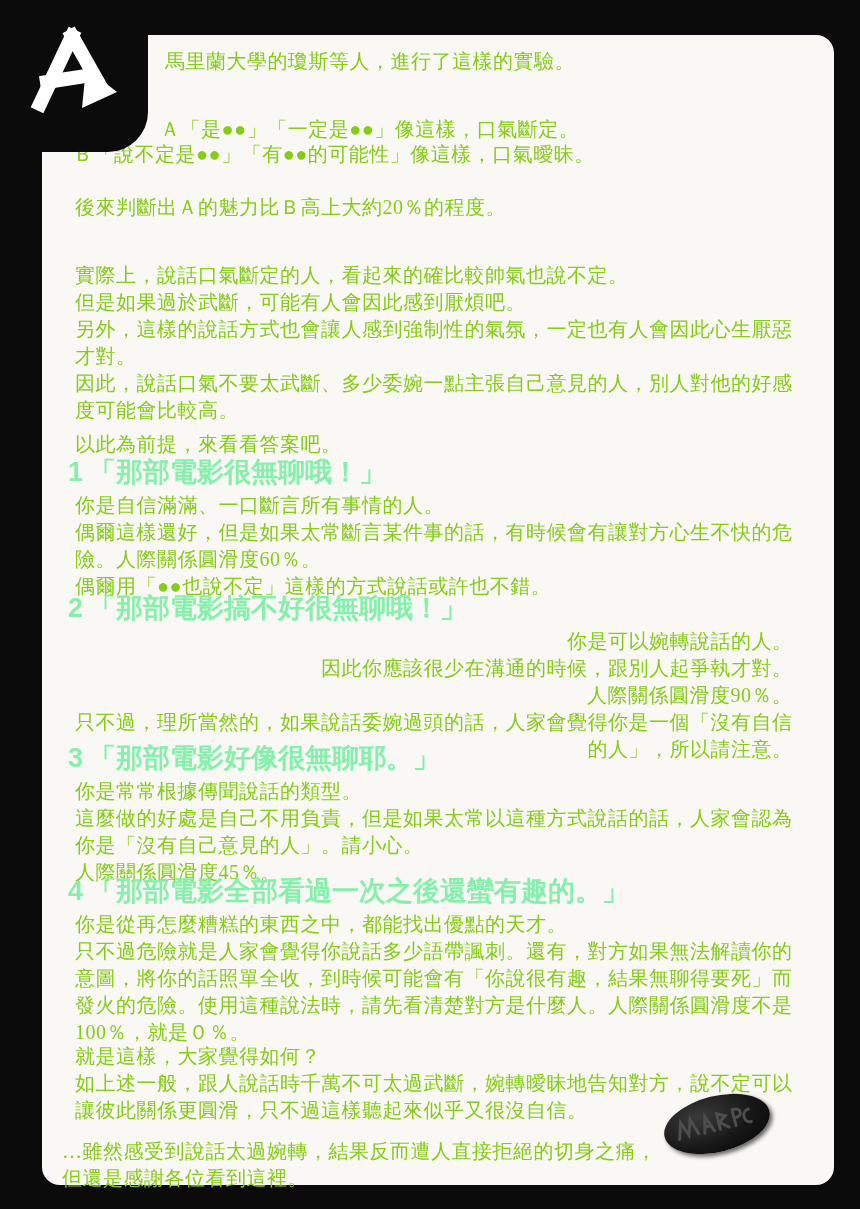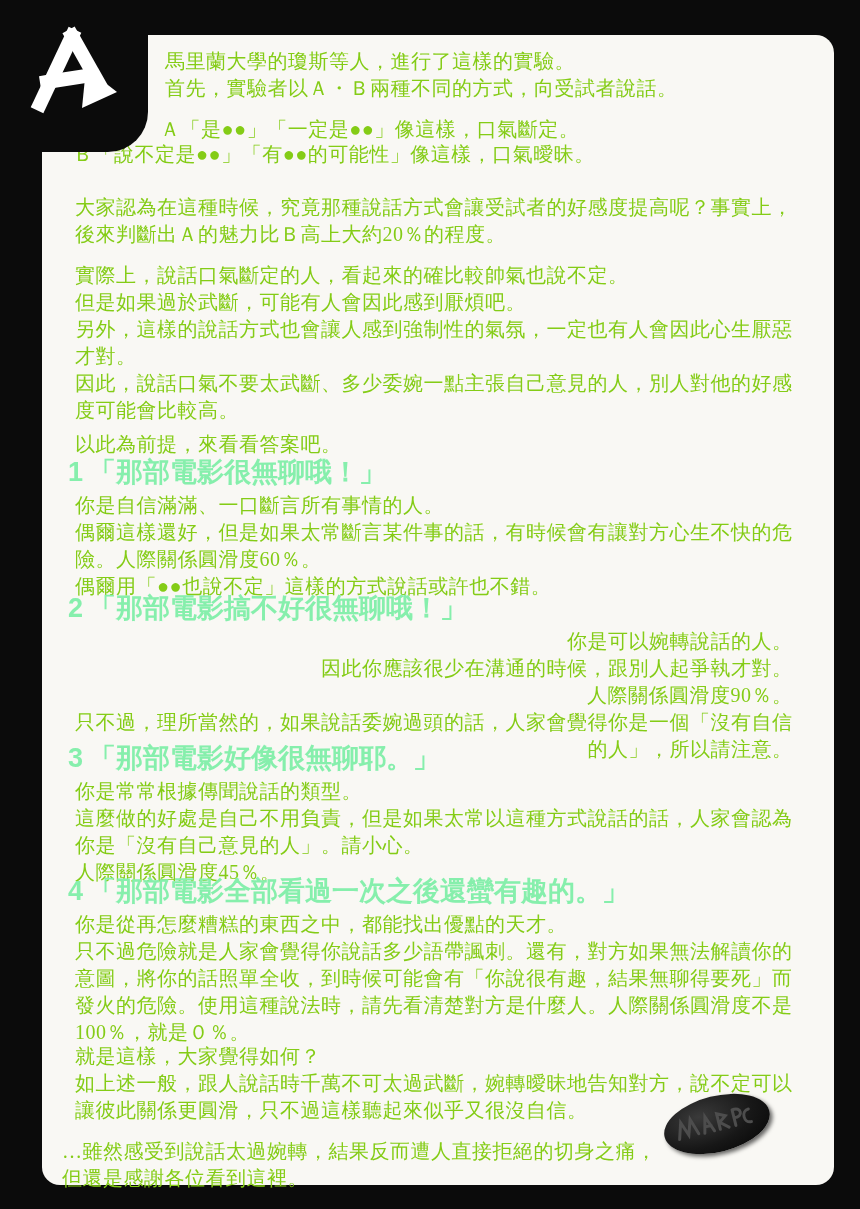--- a/index.html
+++ b/index.html
@@ -57,32 +57,30 @@
         <path d="M20 86 L52 18"></path>
         <path d="M52 18 L78 64"></path>
         <path d="M27 64 L66 58"></path>
       </g>
       <polygon points="66,50 97,74 62,90" fill="#ffffff"></polygon>
     </svg>
   </div>
 
   <div class="block" style="left:165px;top:48px;">
     <div class="t">馬里蘭大學的瓊斯等人，進行了這樣的實驗。</div>
-    <div class="t">首先，實驗者以Ａ・Ｂ兩種不同的方式，向受試者說話。</div>
   </div>
 
   <div class="block" style="left:160px;top:116px;">
     <div class="t">Ａ「是●●」「一定是●●」像這樣，口氣斷定。</div>
   </div>
   <div class="block" style="left:73px;top:141px;">
     <div class="t">Ｂ「說不定是●●」「有●●的可能性」像這樣，口氣曖昧。</div>
   </div>
 
   <div class="block" style="left:75px;top:194px;">
-    <div class="t">大家認為在這種時候，究竟那種說話方式會讓受試者的好感度提高呢？事實上，</div>
     <div class="t">後來判斷出Ａ的魅力比Ｂ高上大約20％的程度。</div>
   </div>
 
   <div class="block" style="left:75px;top:262px;">
     <div class="t">實際上，說話口氣斷定的人，看起來的確比較帥氣也說不定。</div>
     <div class="t">但是如果過於武斷，可能有人會因此感到厭煩吧。</div>
     <div class="t">另外，這樣的說話方式也會讓人感到強制性的氣氛，一定也有人會因此心生厭惡</div>
     <div class="t">才對。</div>
     <div class="t">因此，說話口氣不要太武斷、多少委婉一點主張自己意見的人，別人對他的好感</div>
     <div class="t">度可能會比較高。</div>

